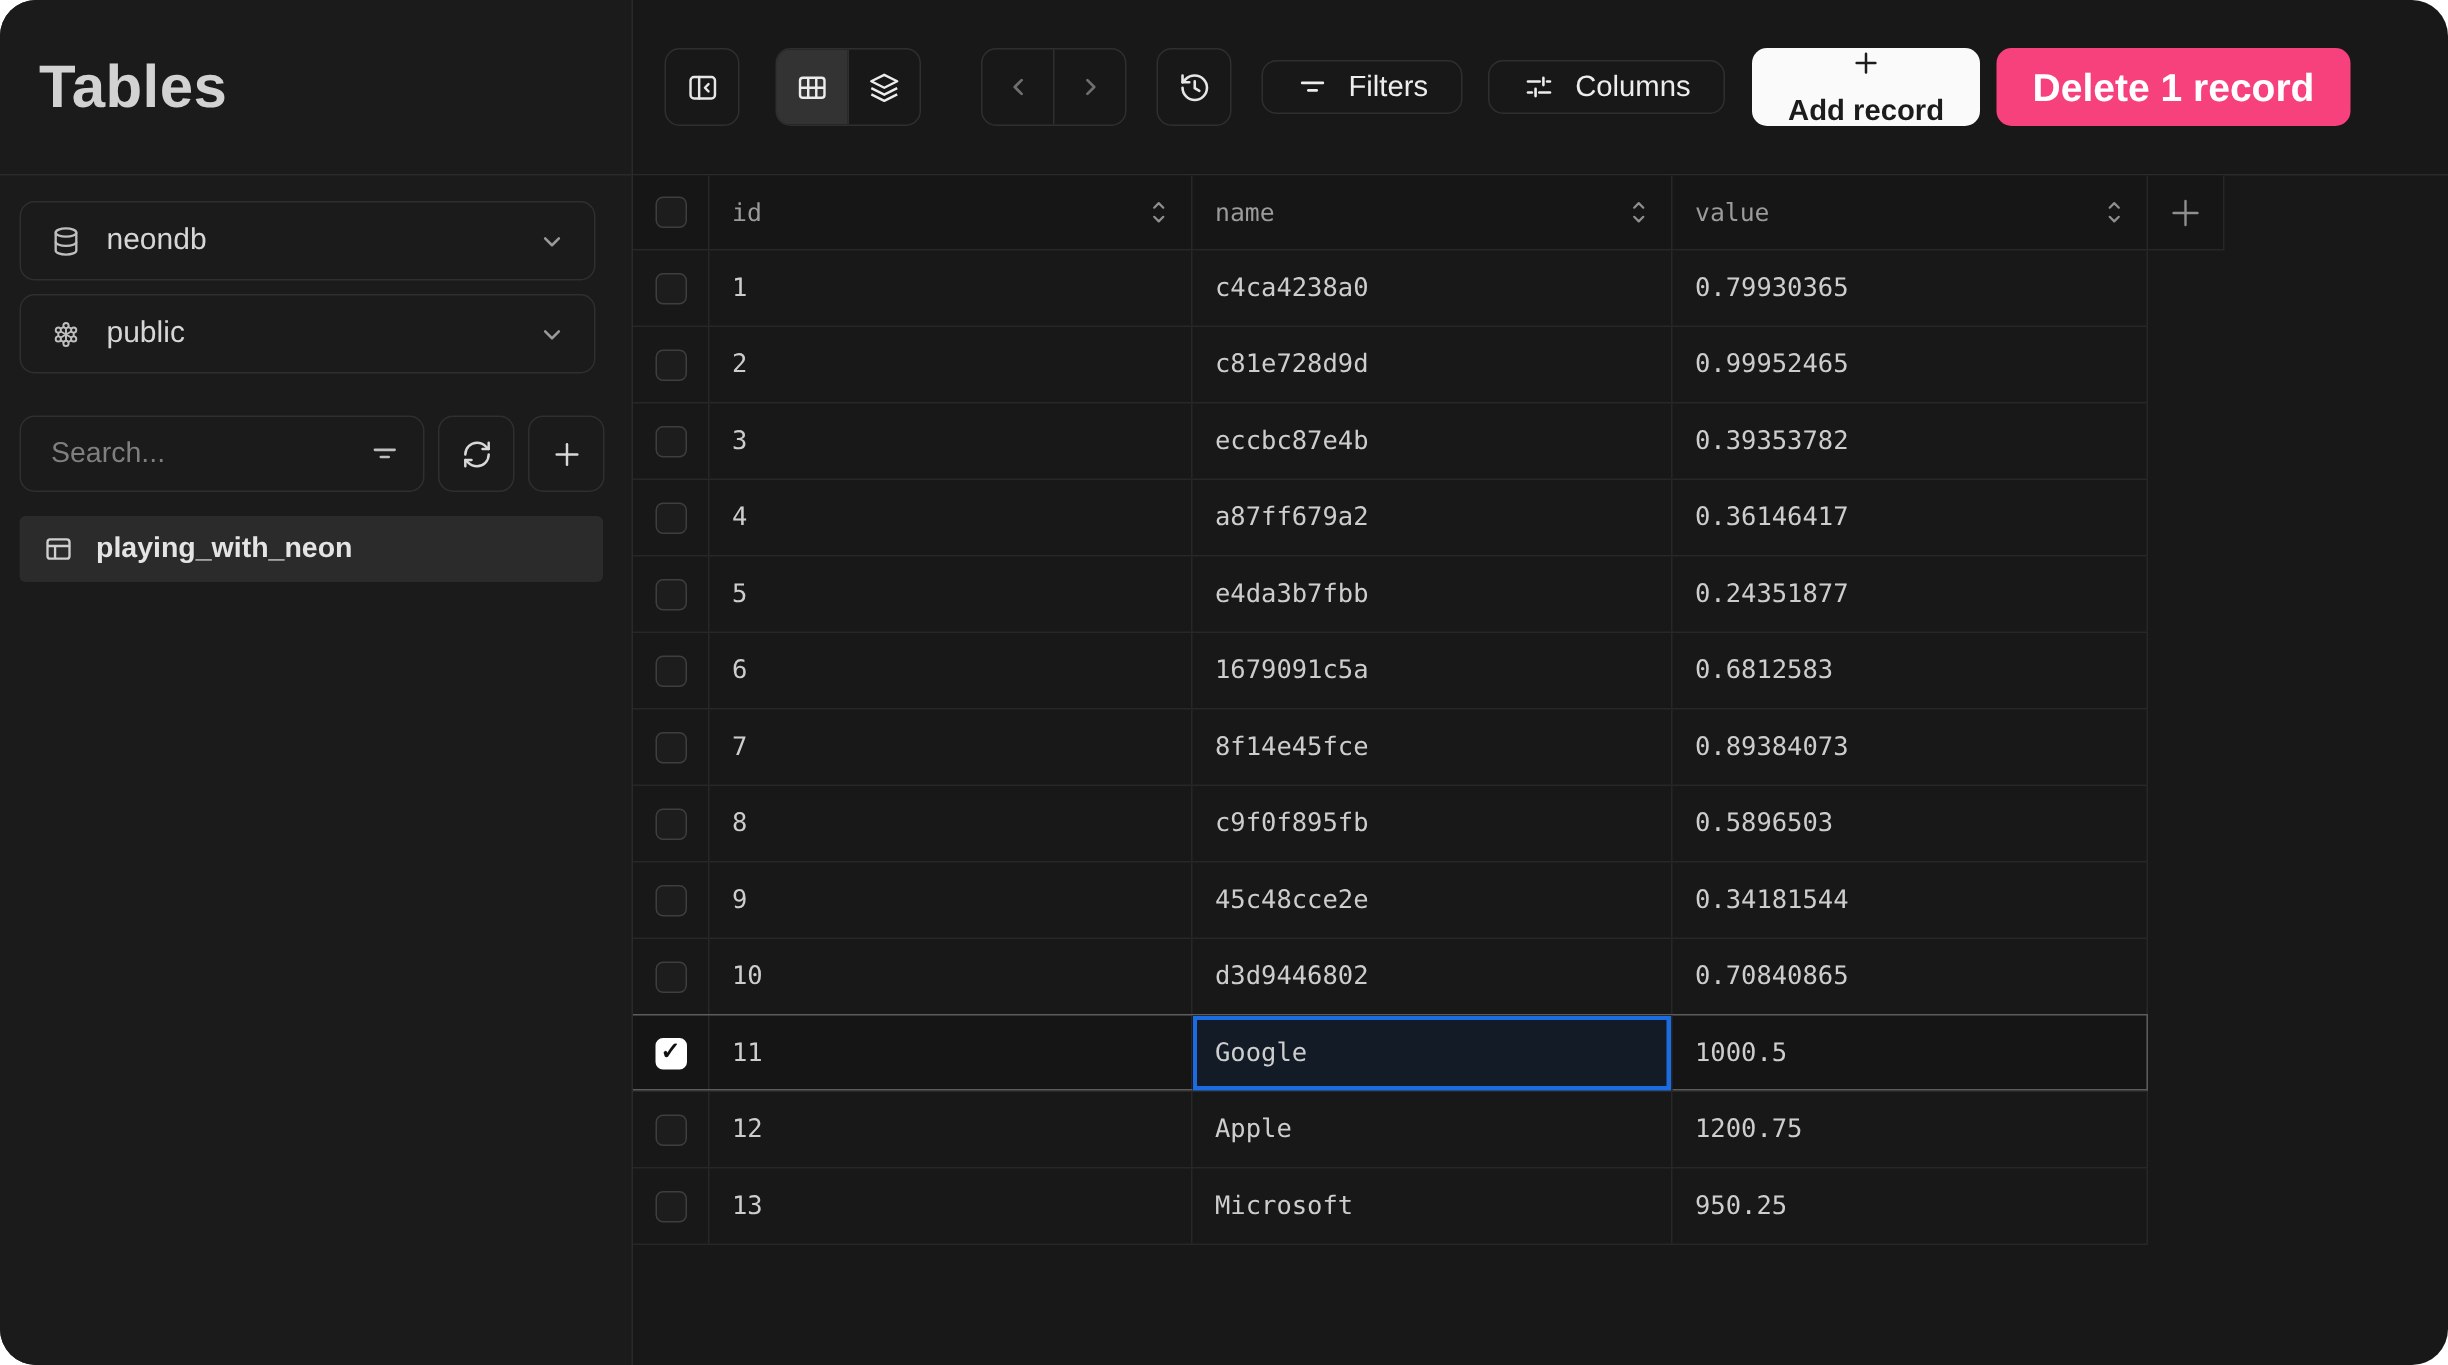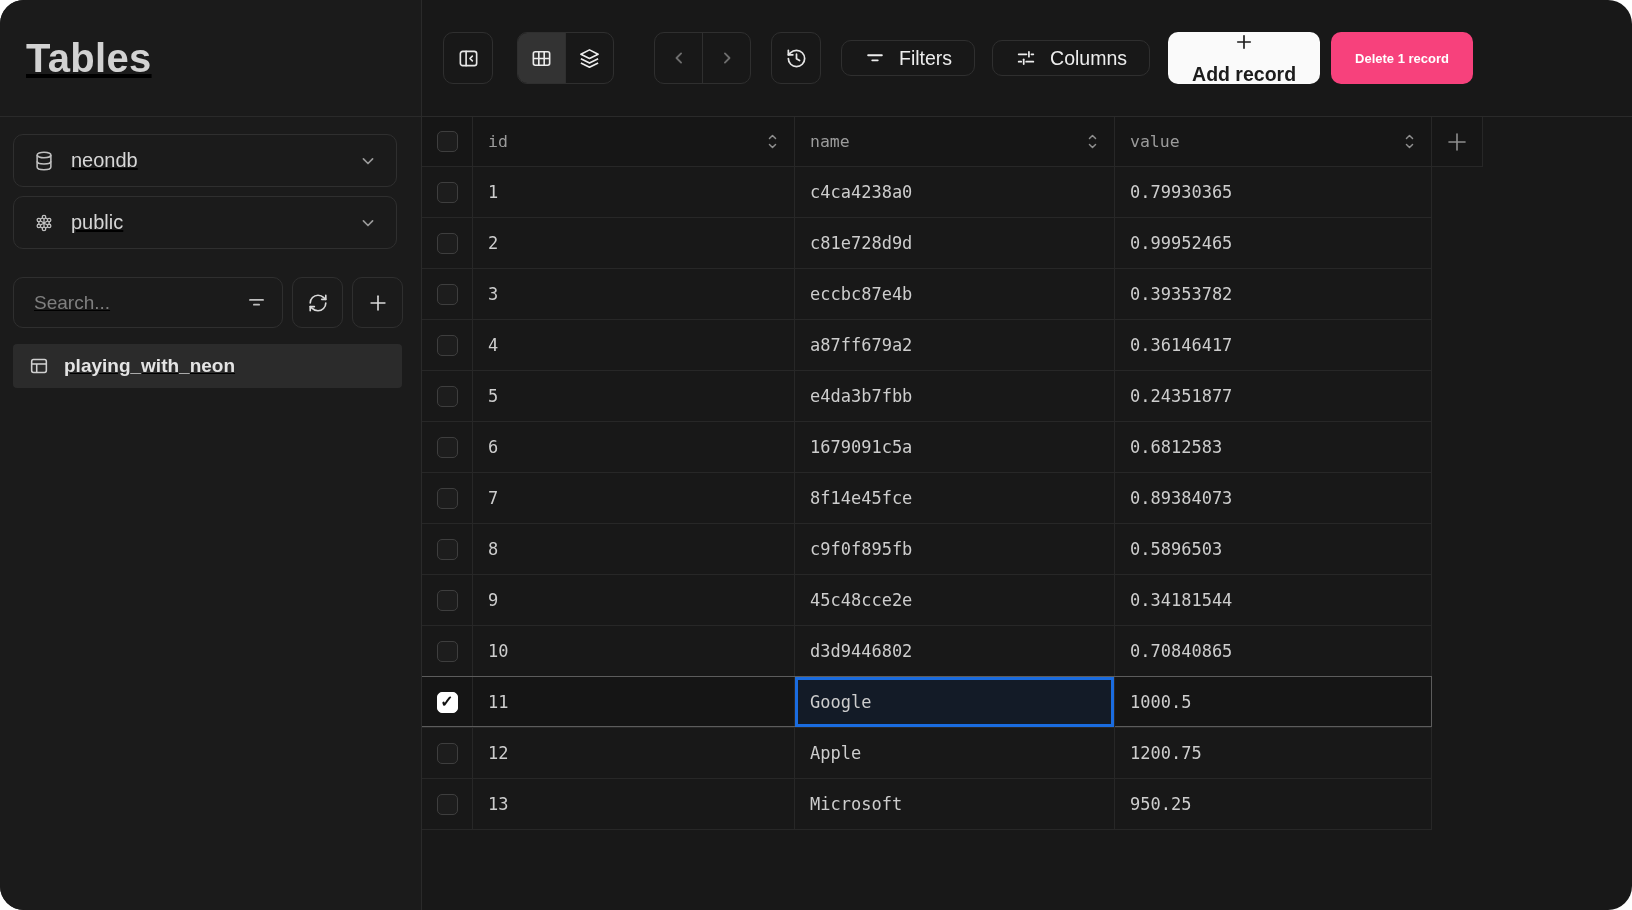--- a/index.html
+++ b/index.html
@@ -9,21 +9,21 @@
     --grid-line:#272727;
   }
   html,body{margin:0;padding:0;background:#ffffff;}
   .page{
     position:relative;width:1632px;height:910px;border-radius:24px;overflow:hidden;
     background:#181818;font-family:"Liberation Sans",sans-serif;
     -webkit-font-smoothing:antialiased;
   }
   
   .sidebar{position:absolute;left:0;top:0;width:422px;height:100%;
-    background:#1b1b1b;border-right:1px solid #2a2a2a;box-sizing:border-box;text-decoration:underline;}
+    background:#1b1b1b;border-right:1px solid #2a2a2a;box-sizing:border-box;}
   .sidebar-header{height:117px;border-bottom:1px solid #2a2a2a;display:flex;align-items:center;
     padding-left:26px;box-sizing:border-box;}
   .sidebar-title{font-size:40px;font-weight:800;color:#d2d2d2;letter-spacing:.3px;}
   .sidebar-body{padding:17px 0 0 13px;}
   .select-box{width:384px;height:53px;border:1px solid var(--border);border-radius:10px;
     display:flex;align-items:center;gap:16px;padding:0 18px 0 19px;box-sizing:border-box;
     color:#d6d6d6;font-size:20px;margin-bottom:9px;}
   .select-box.second{margin-bottom:28px;}
   .select-label{flex:1;}
   .side-icon{color:#bfbfbf;display:flex;}
@@ -57,21 +57,21 @@
   .tool-btn.history{margin-left:20px;}
   .text-btn{height:36px;border:1px solid var(--border);border-radius:10px;display:flex;align-items:center;
     gap:13px;padding:0 22px;color:#ededed;font-size:19.5px;background:transparent;box-sizing:border-box;
     font-family:"Liberation Sans",sans-serif;}
   .text-btn.filters{margin-left:20px;}
   .text-btn.columns{margin-left:17px;}
   .btn-add{margin-left:18px;height:52px;border:none;border-radius:10px;background:#fafafa;color:#1c1c1c;
     font-size:19.5px;font-weight:600;display:flex;align-items:center;gap:11px;padding:0 24px;
     font-family:"Liberation Sans",sans-serif;flex-direction:column;}
   .btn-delete{margin-left:11px;height:52px;border:none;border-radius:10px;background:var(--danger);color:#ffffff;
-    font-size:13px;font-weight:600;display:flex;align-items:center;padding:0 24px;
+    font-size:26px;font-weight:600;display:flex;align-items:center;padding:0 24px;
     font-family:"Liberation Sans",sans-serif;}
   
   .mono{font-family:"DejaVu Sans Mono","Liberation Mono",monospace;}
   .thead{display:flex;height:50px;background:#161616;border-bottom:1px solid var(--grid-line);width:1061px;box-sizing:border-box;}
   .cell{box-sizing:border-box;border-right:1px solid var(--grid-line);display:flex;align-items:center;}
   .col-cb{width:51px;justify-content:center;}
   .col-id{width:322px;}
   .col-name{width:320px;}
   .col-val{width:317px;}
   .col-plus{width:51px;justify-content:center;}

